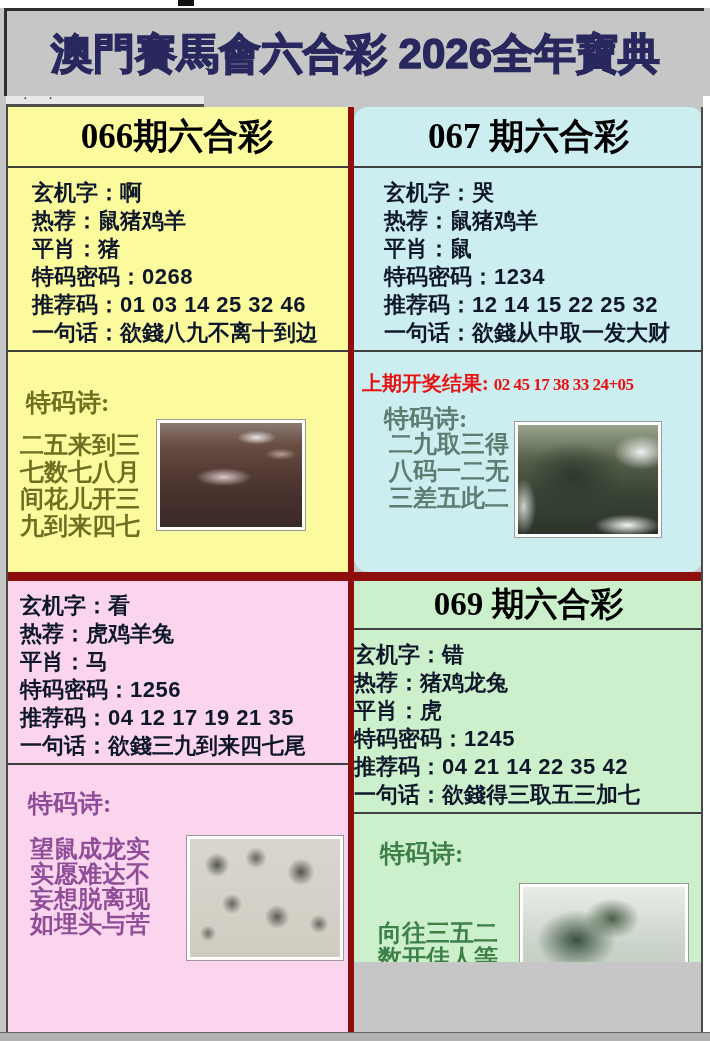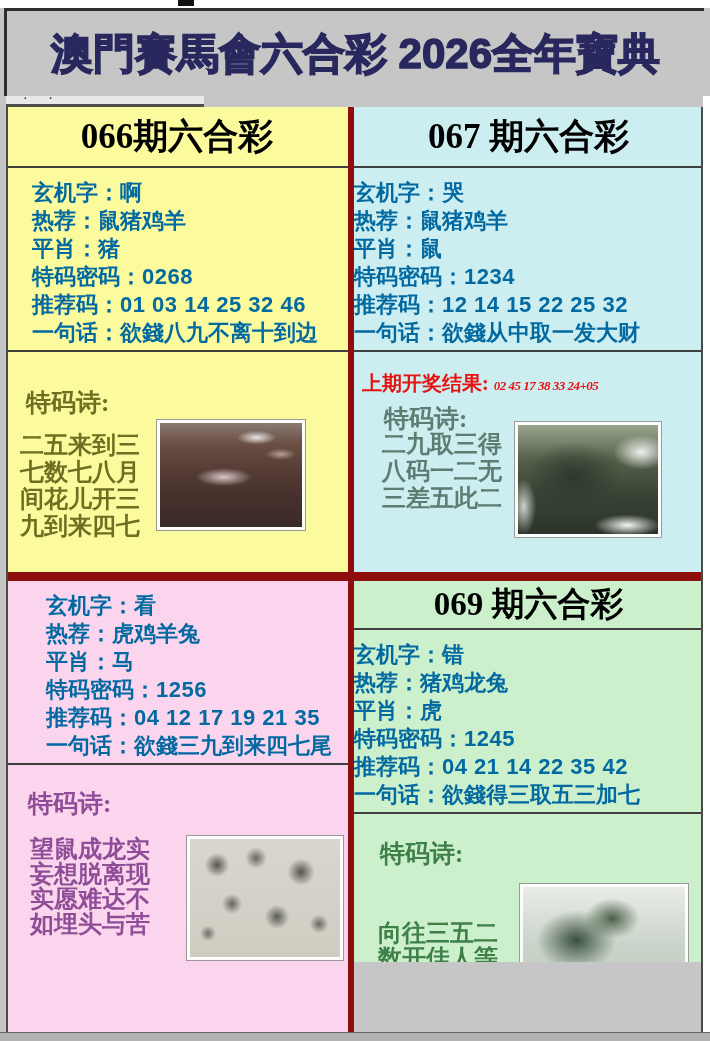--- a/index.html
+++ b/index.html
@@ -35,76 +35,75 @@
     font-family:"DejaVu Sans Mono",monospace; font-size:11px; letter-spacing:6px;
   }
 
   
   .right-strip  { position:absolute; left:703px; top:96px; width:7px; height:936px; background:#ffffff; }
   .bottom-strip { position:absolute; left:0; top:1032px; width:710px; height:9px; background:#b2b2b2; border-top:1px solid #666; }
 
   
   .quad { position:absolute; overflow:hidden; }
   .q1 { left:6px;   top:107px; width:342px; height:465px; background:#fbfb9d; }
-  .q2 { left:354px; top:107px; width:349px; height:465px; background:#cdeef0; }
+  .q2 { left:354px; top:107px; width:349px; height:465px; background:#cdeef0;border-radius:14px; }
   .q3 { left:6px;   top:581px; width:342px; height:451px; background:#fbd5ee; }
   .q4 { left:354px; top:581px; width:349px; height:381px; background:#ccf0cb; }
   .vdiv { position:absolute; left:348px; top:107px; width:6px; height:925px; background:#8e0d0d; }
   .hdiv { position:absolute; left:6px; top:572px; width:697px; height:9px; background:#8e0d0d; }
   .grid-frame {
     position:absolute; left:6px; top:107px; width:697px; height:925px;
     border-left:2px solid #4a4a4a; border-right:2px solid #4a4a4a; pointer-events:none;
   }
 
   .qhead {
     display:flex; align-items:center; justify-content:center;
     border-bottom:2px solid #3f3f3f; color:#000; font-weight:bold; white-space:nowrap;
   }
   .q1 .qhead, .q2 .qhead { height:61px; font-size:35px; }
   .q3 .qhead, .q4 .qhead { height:49px; font-size:33px; }
 
   .qinfo { height:184px; border-bottom:2px solid #3f3f3f; padding-top:11px; }
   .q1 .qinfo { padding-left:26px; }
-  .q2 .qinfo { }
-  .q3 .qinfo { padding-left:40px; }
+  .q2 .qinfo { padding-left:30px; }
+  .q3 .qinfo { padding-left:14px; }
   .q4 .qinfo { }
-  .row { font-size:22px; font-weight:bold; color:#0369a1; line-height:28px; white-space:nowrap; }
+  .row { font-size:22px; font-weight:bold; color:#0f172a; line-height:28px; white-space:nowrap; }
   .val.num {
     font-family:"Liberation Sans","DejaVu Sans",sans-serif;
     font-size:22px; font-weight:bold; letter-spacing:0.5px;
   }
 
   .qpoem { position:relative; height:218px; }
   .q1 .qpoem { color:#6f6f23; }
   .q2 .qpoem { color:#5c7d72; }
   .q3 .qpoem { color:#8f4d97; }
   .q4 .qpoem { color:#3f8049; }
   .plabel { position:absolute; font-size:25px; font-weight:bold; }
   .plines p { font-size:24px; font-weight:bold; line-height:27px; white-space:nowrap; }
   .plines { position:absolute; }
 
   .q1 .plabel { left:20px; top:34px; }
   .q1 .plines { left:14px; top:80px; }
   .q2 .plabel { left:30px; top:50px; }
-  .q2 .plines { left:28px; top:79px; }
+  .q2 .plines { left:35px; top:79px; }
   .q3 .plabel { left:22px; top:22px; }
   .q3 .plines { left:24px; top:72px; line-height:25px; }
   .q3 .plines p { line-height:25px; }
   .q4 .plabel { left:26px; top:23px; }
   .q4 .plines { left:24px; top:68px;margin-top:39px; }
   .q4 .plines p { line-height:25px; }
 
   .result {
     position:absolute; left:8px; top:18px; width:335px;
     color:#e51212; font-weight:bold; white-space:nowrap; font-size:20px;
   }
   .result .rnum {
-    font-size:13px; letter-spacing:-0.5px;
+    font-size:17px; letter-spacing:-0.5px;
     font-family:"Liberation Serif","DejaVu Serif",serif;
-    font-style:italic;
   }
 
   
   .pic { position:absolute; border:3px solid #fdfdfd; outline:1px solid #9a9a9a; }
   .pic1 {
     left:151px; top:68px; width:148px; height:110px;
     background:
       radial-gradient(ellipse 28px 10px at 68% 14%, rgba(255,255,255,.85), transparent 70%),
       radial-gradient(ellipse 40px 13px at 45% 52%, rgba(250,235,235,.8), transparent 70%),
       radial-gradient(ellipse 22px 8px at 85% 30%, rgba(235,215,215,.6), transparent 70%),
@@ -207,22 +206,22 @@
       <p class="row"><span class="lab">热荐：</span><span class="val">虎鸡羊兔</span></p>
       <p class="row"><span class="lab">平肖：</span><span class="val">马</span></p>
       <p class="row"><span class="lab">特码密码：</span><span class="val num">1256</span></p>
       <p class="row"><span class="lab">推荐码：</span><span class="val num">04 12 17 19 21 35</span></p>
       <p class="row"><span class="lab">一句话：</span><span class="val">欲錢三九到来四七尾</span></p>
     </div>
     <div class="qpoem">
       <p class="plabel">特码诗:</p>
       <div class="plines">
         <p>望鼠成龙实</p>
+        <p>实愿难达不</p>
         <p>妄想脱离现</p>
-        <p>实愿难达不</p>
         <p>如埋头与苦</p>
       </div>
       <div class="pic pic3"></div>
     </div>
   </section>
 
   <section class="quad q4">
     <h2 class="qhead">069 期六合彩</h2>
     <div class="qinfo">
       <p class="row"><span class="lab">玄机字：</span><span class="val">错</span></p>

